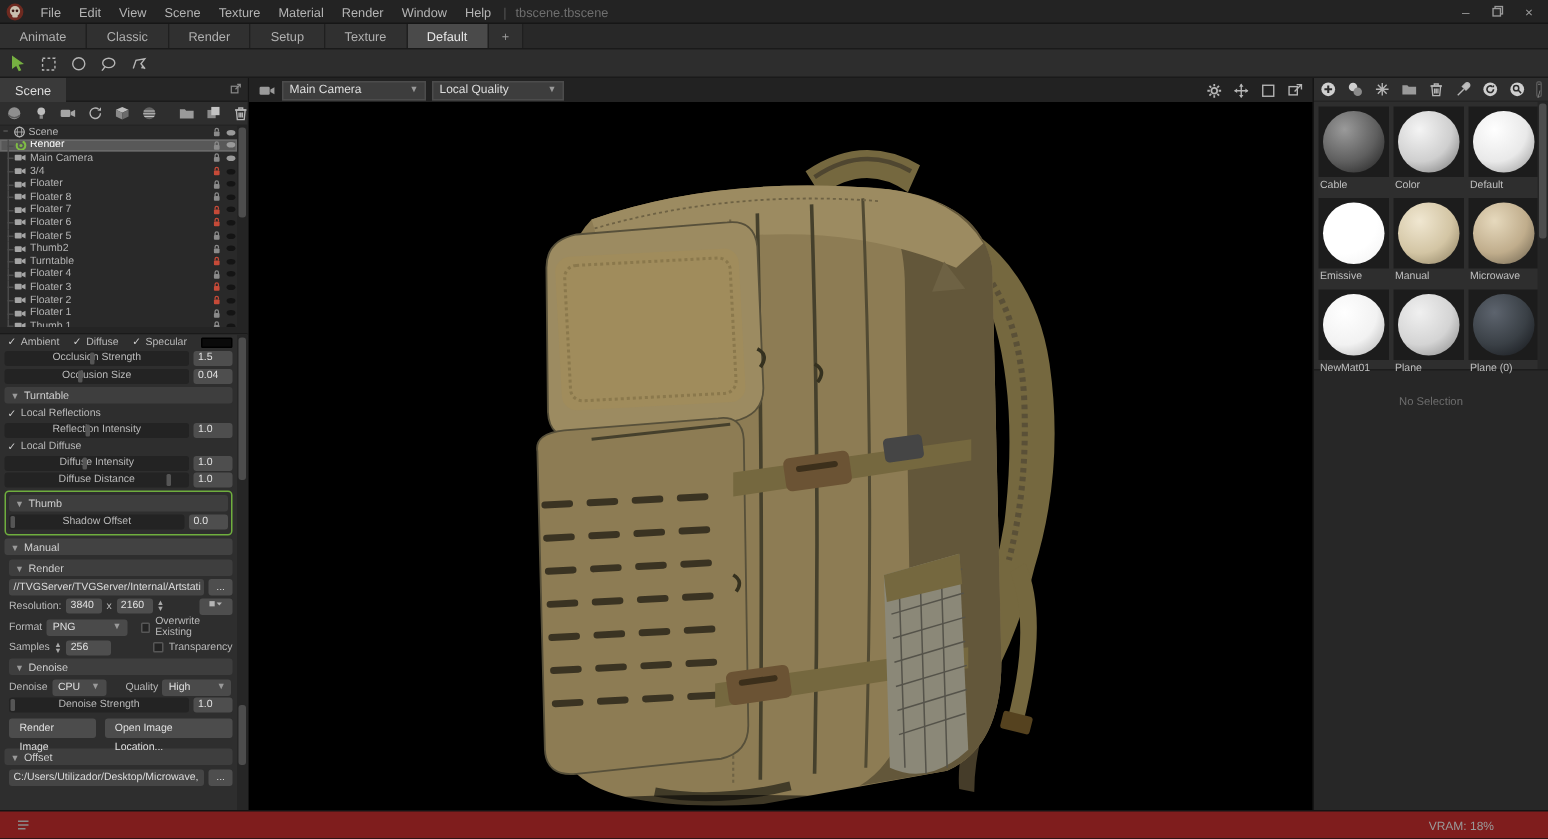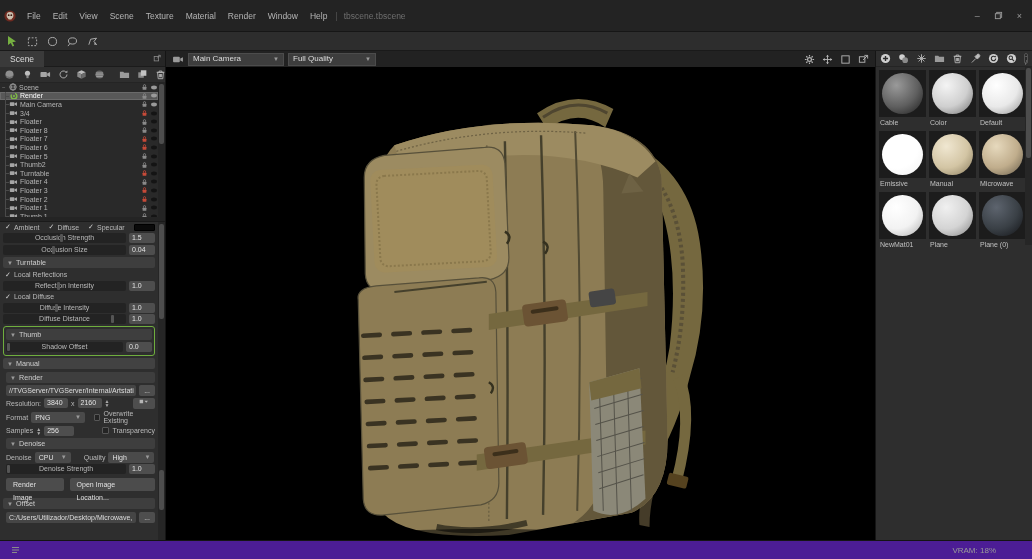--- a/index.html
+++ b/index.html
@@ -2,21 +2,21 @@
 <html style="--bp-body: #8d7c54; --bp-body-light: #9c8b61; --bp-body-dark: #63573a; --bp-deep: #453c29; --bp-velcro: #a08c5c; --bp-strap: #75683f; --bp-buckle: #6b5334; --bp-mesh: #8b8878;"><head>
 <meta charset="utf-8">
 <style>
   * { margin:0; padding:0; box-sizing:border-box; }
   html,body { width:1032px; height:559px; overflow:hidden; background:#1b1b1b;
     font-family:"Liberation Sans","DejaVu Sans",sans-serif; color:#bbb; }
   .app { width:1032px; height:559px; display:flex; flex-direction:column; }
   svg { display:block; }
 
   
-  .titlebar { height:32px; background:#232323; display:flex; align-items:center;
+  .titlebar { height:16px; background:#232323; display:flex; align-items:center;
     font-size:8.5px; color:#b5b5b5; flex:none; border-bottom:1px solid #161616;}
   .logo { width:14px; height:12px; margin:0 4px 0 3px; display:flex; align-items:center; justify-content:center;}
   .menu-item { padding:0 6px; cursor:default; }
   .menu-sep { color:#555; padding:0 2px;}
   .doc-title { color:#6f6f6f; padding-left:4px;}
   .win-controls { margin-left:auto; display:flex; align-items:center; gap:14px; padding-right:10px; color:#9a9a9a; font-size:9px;}
 
   
   .tabbar { height:17px; background:#282828; display:flex; align-items:stretch; flex:none; border-bottom:1px solid #1a1a1a;}
   .tab { padding:0 13px; font-size:8.5px; display:flex; align-items:center; background:#303030;
@@ -90,21 +90,21 @@
   .mat-filter { margin-left:auto; width:36px; height:11px; background:#2a2a2a; border:1px solid #555; border-radius:2px; color:#888; font-size:7px; display:flex; align-items:center; justify-content:center; gap:2px;}
   .mat-scroll { position:relative; flex:none; height:178px; padding:3px 8px 0 3px; background:#2e2e2e;}
   .mat-grid { display:grid; grid-template-columns:repeat(3,47px); gap:3px;}
   .mat-card { width:47px;}
   .mat-thumb { width:47px; height:47px; background:#1c1c1c; display:flex; align-items:center; justify-content:center;}
   .mat-sphere { width:41px; height:41px; border-radius:50%;}
   .mat-name { height:11px; line-height:11px; font-size:7px; color:#c0c0c0; padding-left:1px; white-space:nowrap; overflow:hidden;}
   .mat-empty { flex:1; background:#272727; border-top:1px solid #1c1c1c; text-align:center; padding-top:16px; font-size:7.5px; color:#6e6e6e;}
 
   
-  .statusbar { height:19px; flex:none; background:#4c1d95; border-top:1px solid #141414; display:flex; align-items:center; padding:0 10px; font-size:8px; color:#9a9a9a;}
+  .statusbar { height:19px; flex:none; background:#7f1d1d; border-top:1px solid #141414; display:flex; align-items:center; padding:0 10px; font-size:8px; color:#9a9a9a;}
   .statusbar .vram { margin-left:auto; padding-right:26px;}
 </style>
 </head>
 <body>
 
 <div class="app">
 
   <div class="titlebar">
     <span class="logo">
       <svg viewBox="0 0 12 12" width="12" height="12">
@@ -123,20 +123,29 @@
       <span>
           <svg viewBox="0 0 10 10" width="9" height="9">
             <rect x="3" y="1.5" width="5.5" height="5.5" fill="none" stroke="#9a9a9a"></rect>
             <rect x="1.5" y="3" width="5.5" height="5.5" fill="#2a2a2a" stroke="#9a9a9a"></rect>
           </svg>
         </span>
       <span>×</span>
     </span>
   </div>
 
+  <div class="tabbar" id="tabbar">
+      <div class="tab">Animate</div>
+      <div class="tab">Classic</div>
+      <div class="tab">Render</div>
+      <div class="tab">Setup</div>
+      <div class="tab">Texture</div>
+      <div class="tab active">Default</div>
+      <div class="tab plus">+</div>
+    </div>
 
   <div class="toolbar" id="toolrow">
       <span class="tool">
         <svg viewBox="0 0 12 12" width="12" height="12" fill="none" stroke="#b5b5b5" stroke-width="1">
           <path d="M2 1 L10 6.6 L6.4 7.2 L8.2 10.8 L6.5 11.5 L4.8 8 L2 10 Z" fill="#76b041" stroke="none"></path>
         </svg>
       </span>
       <span class="tool">
         <svg viewBox="0 0 12 12" width="11" height="11" fill="none" stroke="#b5b5b5" stroke-width="1">
           <rect x="1.5" y="2" width="9" height="8.5" stroke-dasharray="2 1.6"></rect>
@@ -714,21 +723,21 @@
             <svg viewBox="0 0 12 10" width="12" height="9">
               <rect x="0.5" y="2" width="7.5" height="6" rx="1" fill="#9a9a9a"></rect>
               <path d="M8.5 4 L11.5 2.4 V7.6 L8.5 6 Z" fill="#9a9a9a"></path>
             </svg>
           </span>
         <span class="vp-dd">
             <span>Main Camera</span>
             <span class="car">▼</span>
           </span>
         <span class="vp-dd" style="width:88px;">
-            <span>Full Quality</span>
+            <span>Local Quality</span>
             <span class="car">▼</span>
           </span>
         <span class="vp-icons" id="vp-icons">
             <span class="ic">
               <svg viewBox="0 0 12 12" width="11" height="11" fill="none" stroke="#b5b5b5" stroke-width="1">
                 <circle cx="6" cy="6" r="2.1" stroke-width="1.3"></circle>
                 <path d="M6 1 V2.8 M6 9.2 V11 M1 6 H2.8 M9.2 6 H11 M2.5 2.5 L3.8 3.8 M8.2 8.2 L9.5 9.5 M9.5 2.5 L8.2 3.8 M3.8 8.2 L2.5 9.5" stroke-width="1.3"></path>
               </svg>
             </span>
             <span class="ic">
@@ -946,20 +955,21 @@
               <div class="mat-thumb">
                 <div class="mat-sphere" style="background: radial-gradient(circle at 35% 30%, rgb(93, 100, 110), rgb(58, 64, 70) 55%, rgb(22, 24, 28) 95%);"></div>
               </div>
               <div class="mat-name">Plane (0)</div>
             </div>
           </div>
         <div class="vsb" style="background:#262626;">
             <div class="thumb" style="top:1px;height:90px;"></div>
           </div>
       </div>
+      <div class="mat-empty">No Selection</div>
     </div>
   </div>
 
   <div class="statusbar">
     <span class="ic">
         <svg viewBox="0 0 10 10" width="10" height="10">
           <path d="M1 2.5 h7 M1 5 h7 M1 7.5 h5" stroke="#8a8a8a"></path>
         </svg>
       </span>
     <span class="vram">VRAM: 18%</span>

